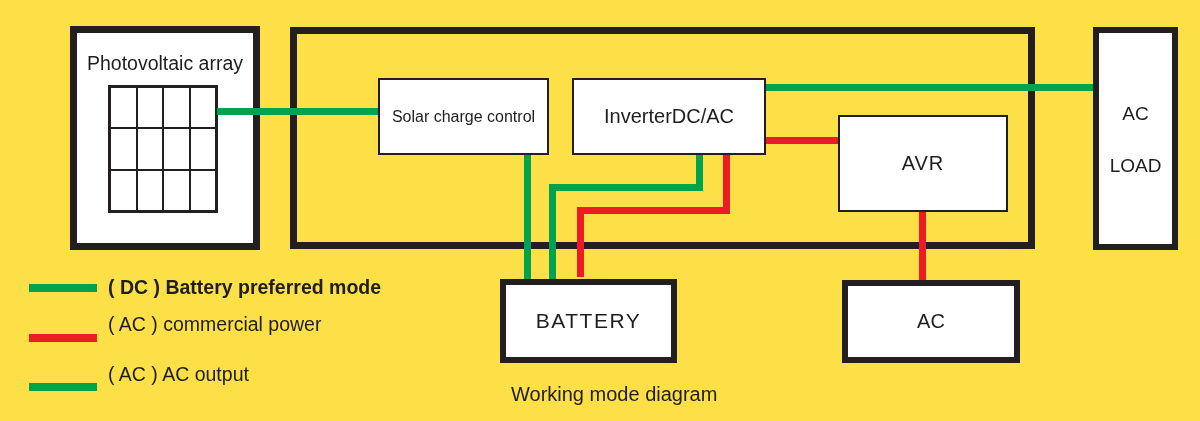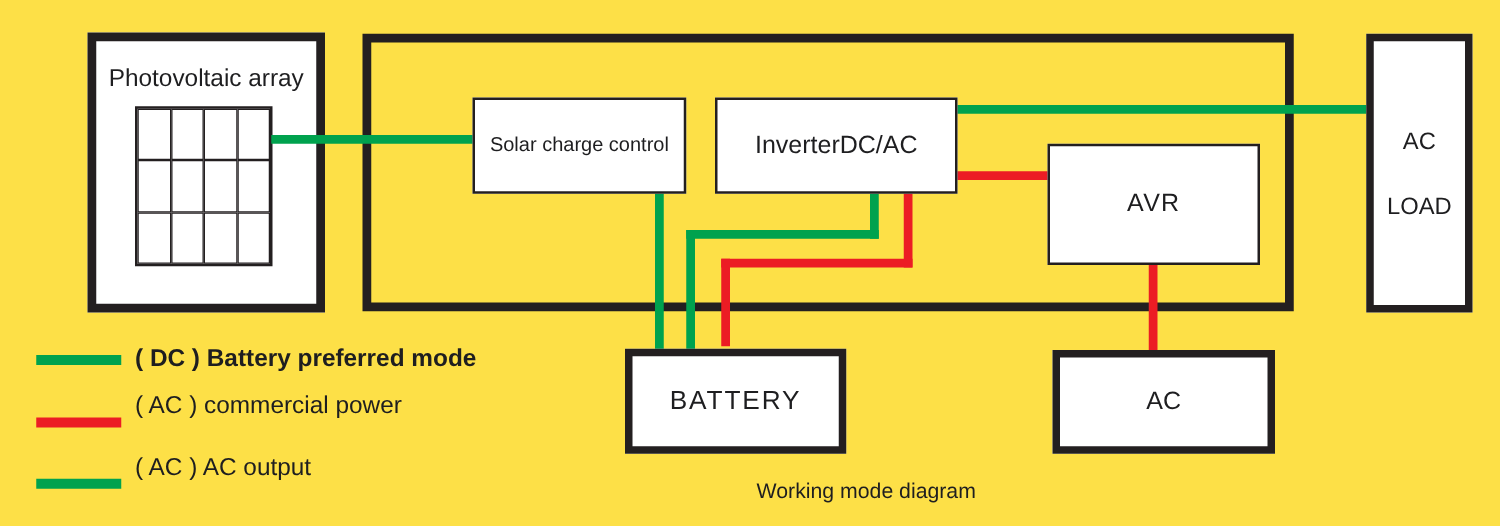--- a/index.html
+++ b/index.html
@@ -87,24 +87,23 @@
 
   .legend-label { position: absolute; font-size: 19.5px; white-space: nowrap; }
   #lg1-label  { left: 108px; top: 276px; font-weight: bold; }
   #lg2-label1 { left: 108px; top: 313px; }
   #lg2-label2 { left: 169px; top: 340px; }
   #lg3-label  { left: 108px; top: 363px; }
 
   
   #caption {
     position: absolute;
-    left: 543px; top: 383px;
+    left: 511px; top: 383px;
     width: 300px;
-    text-align: center;
-    font-size: 17px;
+    font-size: 20px;
   }
 </style>
 </head>
 <body>
 
 <div class="stage">
 
   <div class="box thick" id="pv-box">
     <div id="pv-title">Photovoltaic array</div>
   </div>

